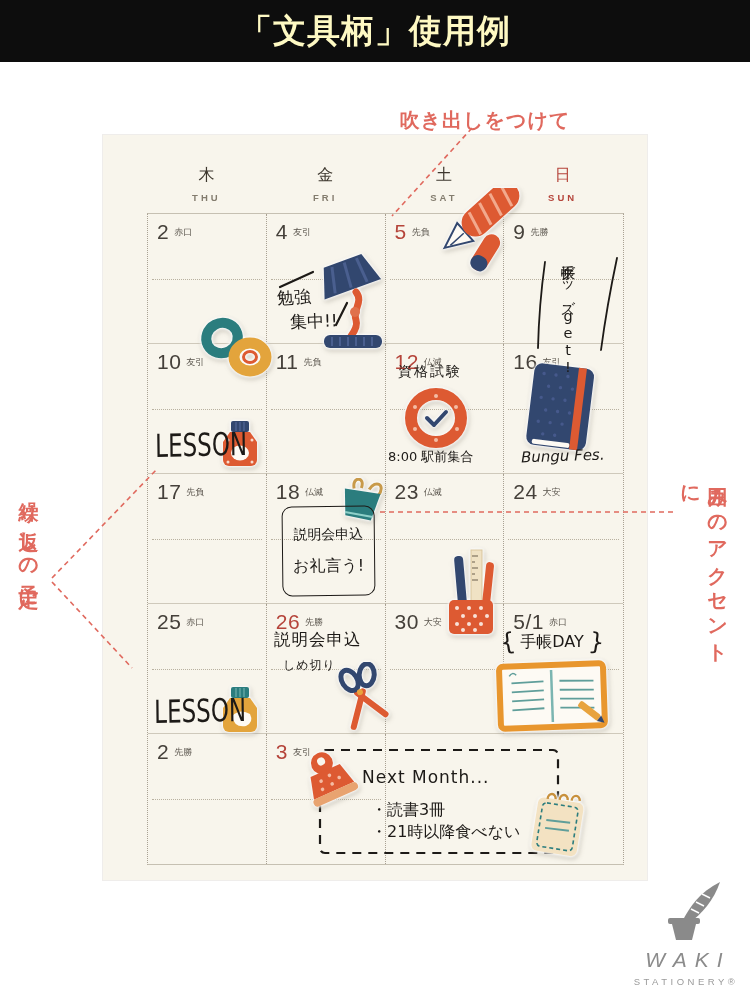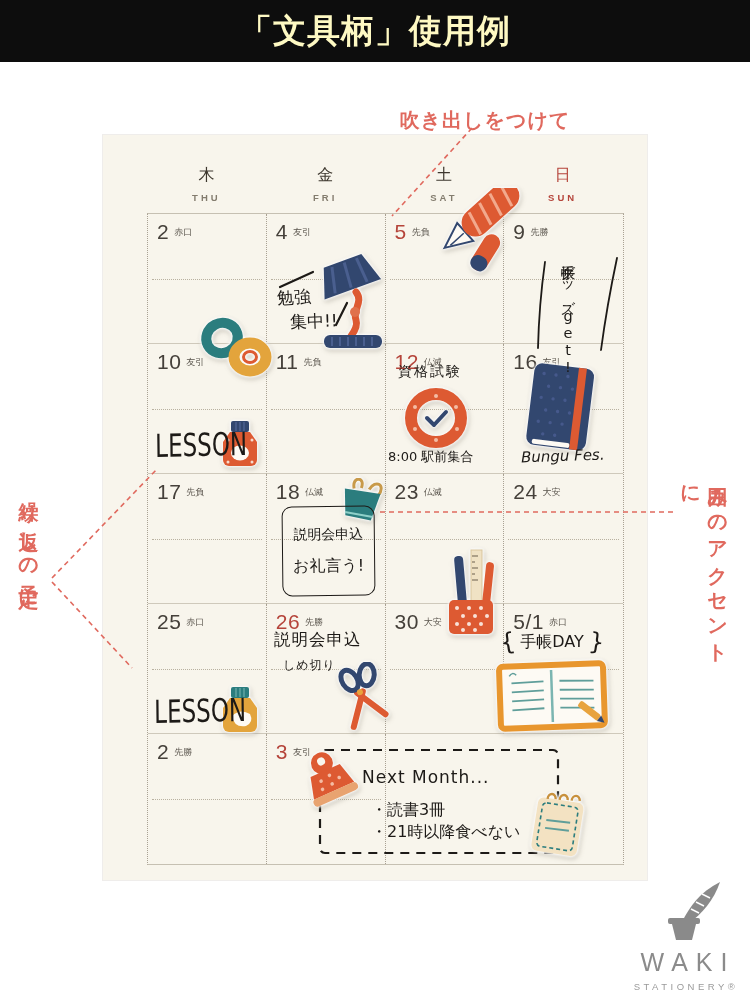--- a/index.html
+++ b/index.html
@@ -45,21 +45,21 @@
   .lesson{font-size:23px;font-weight:500;letter-spacing:0;transform:scaleY(1.38) rotate(-1deg);
         transform-origin:left top;}
   .vert{writing-mode:vertical-rl;text-orientation:upright;}
   .brace{font-size:24px;font-weight:400;}
   
   .strokes{position:absolute;left:0;top:0;z-index:2;pointer-events:none;}
   .stk{position:absolute;z-index:3;
        filter:drop-shadow(0 0 1.5px #fff) drop-shadow(0 0 1.5px #fff) drop-shadow(1px 2px 2px rgba(60,50,30,.22));}
   
   .logo{position:absolute;left:618px;top:880px;width:132px;text-align:center;z-index:4;}
-  .logo-name{font-size:25px;letter-spacing:8px;color:#8b8b8b;font-weight:500;margin-top:2px;padding-left:8px;}
+  .logo-name{font-size:21px;letter-spacing:8px;color:#8b8b8b;font-weight:500;margin-top:2px;padding-left:8px;font-style:italic;}
   .logo-sub{font-size:9.5px;letter-spacing:3.5px;color:#9a9a9a;margin-top:4px;padding-left:4px;}
 </style>
 </head>
 <body>
 
 <div class="stage">
 
   <header class="banner">
     <div class="banner-title">「文具柄」使用例</div>
   </header>

